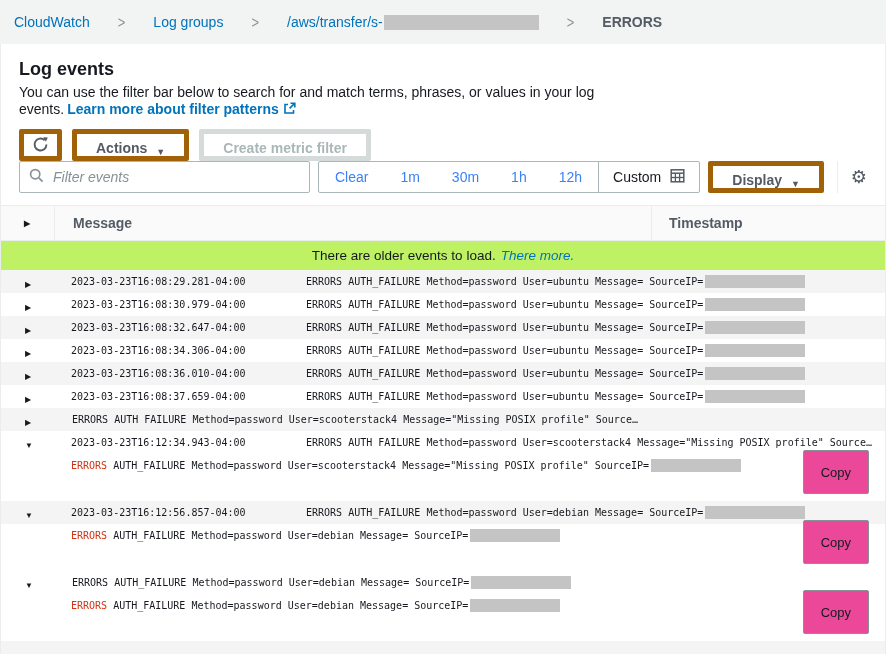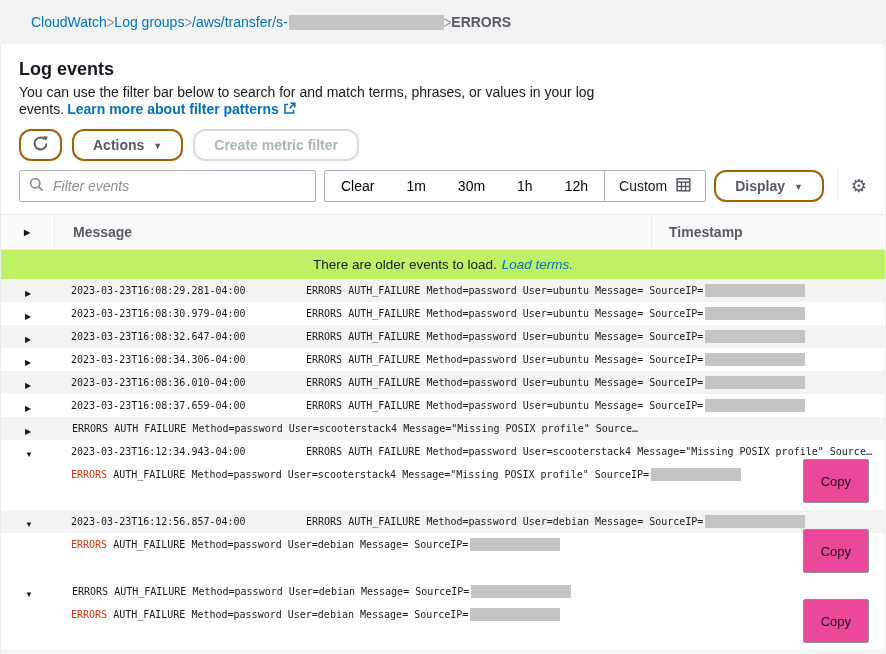--- a/index.html
+++ b/index.html
@@ -4,53 +4,53 @@
 <style>
   * { box-sizing: border-box; }
   html, body { margin: 0; padding: 0; }
   body {
     width: 886px; height: 654px; overflow: hidden; position: relative;
     background: #f2f3f3; color: #16191f;
     font-family: "Liberation Sans", sans-serif; font-size: 14px;
   }
 
   
-  .breadcrumb-bar { height: 44px; display: flex; align-items: center; padding: 0 31px; gap: 0; background: #f2f3f3; }
+  .breadcrumb-bar { height: 44px; display: flex; align-items: center; padding: 0 14px; gap: 28px; background: #f2f3f3; }
   .crumb-link { color: #0073bb; cursor: pointer; }
   .crumb-sep { color: #879196; font-size: 13px; transform: scaleY(1.25); }
   .crumb-current { color: #545b64; font-weight: 700; }
   .redacted { display: inline-block; background: #c4c4c4; height: 13px; vertical-align: middle; }
   .bc-redacted { width: 155px; height: 15px; margin-left: 1px; }
 
   
   .main { background: #ffffff; height: 610px; border-left: 1px solid #eaeded; border-right: 1px solid #eaeded; overflow: hidden; }
   .pad { padding: 14px 18px 0 18px; }
   .page-title { margin: 0; font-size: 18px; font-weight: 700; line-height: 22px; }
   .desc { margin-top: 4px; font-size: 14px; line-height: 17px; color: #16191f; }
   .learn-link { color: #0073bb; font-weight: 700; margin-left: 3px; cursor: pointer; white-space: nowrap; }
   .ext-icon { display: inline-block; vertical-align: -1px; margin-left: 4px; }
 
   
   .toolbar { margin-top: 10px; display: flex; gap: 10px; align-items: center; }
-  .btn { height: 32px; background: #fff; border: 2px solid #a16207; border-radius: 12px;
+  .btn { height: 32px; background: #fff; border: 5px solid #a16207; border-radius: 2px;
          color: #545b64; font-weight: 700; font-size: 14px; font-family: inherit;
-         display: inline-flex; align-items: center; gap: 9px; padding: 0 19px; cursor: pointer; }
+         display: inline-flex; align-items: flex-end; gap: 9px; padding: 0 19px; cursor: pointer; }
   .btn-icononly { width: 43px; padding: 0; justify-content: center; }
   .btn-disabled { border-color: #d5dbdb; color: #aab7b8; cursor: default; }
   .caret { font-size: 9px; line-height: 1; position: relative; top: 1px; }
 
   
-  .filter-row { margin-top: 9px; display: flex; align-items: center; }
+  .filter-row { display: flex; align-items: center; }
   .search-box { width: 338px; height: 32px; border: 1px solid #aab7b8; border-radius: 2px;
                 display: flex; align-items: center; gap: 7px; padding: 0 9px; background: #fff; }
   .search-input { border: none; outline: none; flex: 1; font-size: 14px; font-family: inherit; color: #16191f; background: transparent; }
   .search-input::placeholder { font-style: italic; color: #879196; }
   .time-group { margin-left: 8px; height: 32px; border: 1px solid #aab7b8; border-radius: 2px;
                 display: flex; align-items: center; background: #fff; }
-  .time-item { padding: 0 16px; color: #000000; cursor: pointer; line-height: 30px; }
+  .time-item { padding: 0 16px; color: #3b82f6; cursor: pointer; line-height: 30px; }
   .vdiv-in { width: 1px; align-self: stretch; background: #aab7b8; }
   .custom-item { display: flex; align-items: center; gap: 9px; padding: 0 14px; cursor: pointer; }
   .display-btn { margin-left: 8px; }
   .vdiv-out { width: 1px; height: 32px; background: #eaeded; margin: 0 13px; }
   .gear-btn { background: none; border: none; cursor: pointer; font-size: 18px; color: #545b64; line-height: 1; padding: 0; }
 
   
   .log-table { margin-top: 12px; }
   .thead { display: flex; height: 36px; background: #fafafa; border-top: 1px solid #eaeded; border-bottom: 1px solid #eaeded;
            font-weight: 700; color: #545b64; }
@@ -156,21 +156,21 @@
     <div class="thead">
       <div class="hcol hcol-arrow">
           <span class="tri">▶</span>
         </div>
       <div class="hcol hcol-msg">Message</div>
       <div class="hcol hcol-ts">Timestamp</div>
     </div>
 
     <div class="load-more-row">
       <span>There are older events to load.</span>
-      <span class="load-more-link">Load terms.</span>
+      <span class="load-more-link">There more.</span>
     </div>
 
     <div>
   <div class="log-row shade">
     <div class="cell-arrow"><span class="tri row-tri">▶</span></div>
     <div class="cell-ts mono">2023-03-23T16:08:29.281-04:00</div>
     <div class="cell-msg mono"><span class="msg-text">ERRORS AUTH_FAILURE Method=password User=ubuntu Message= SourceIP=</span><span class="redacted msg-redacted"></span></div>
   </div>
 
   <div class="log-row">

